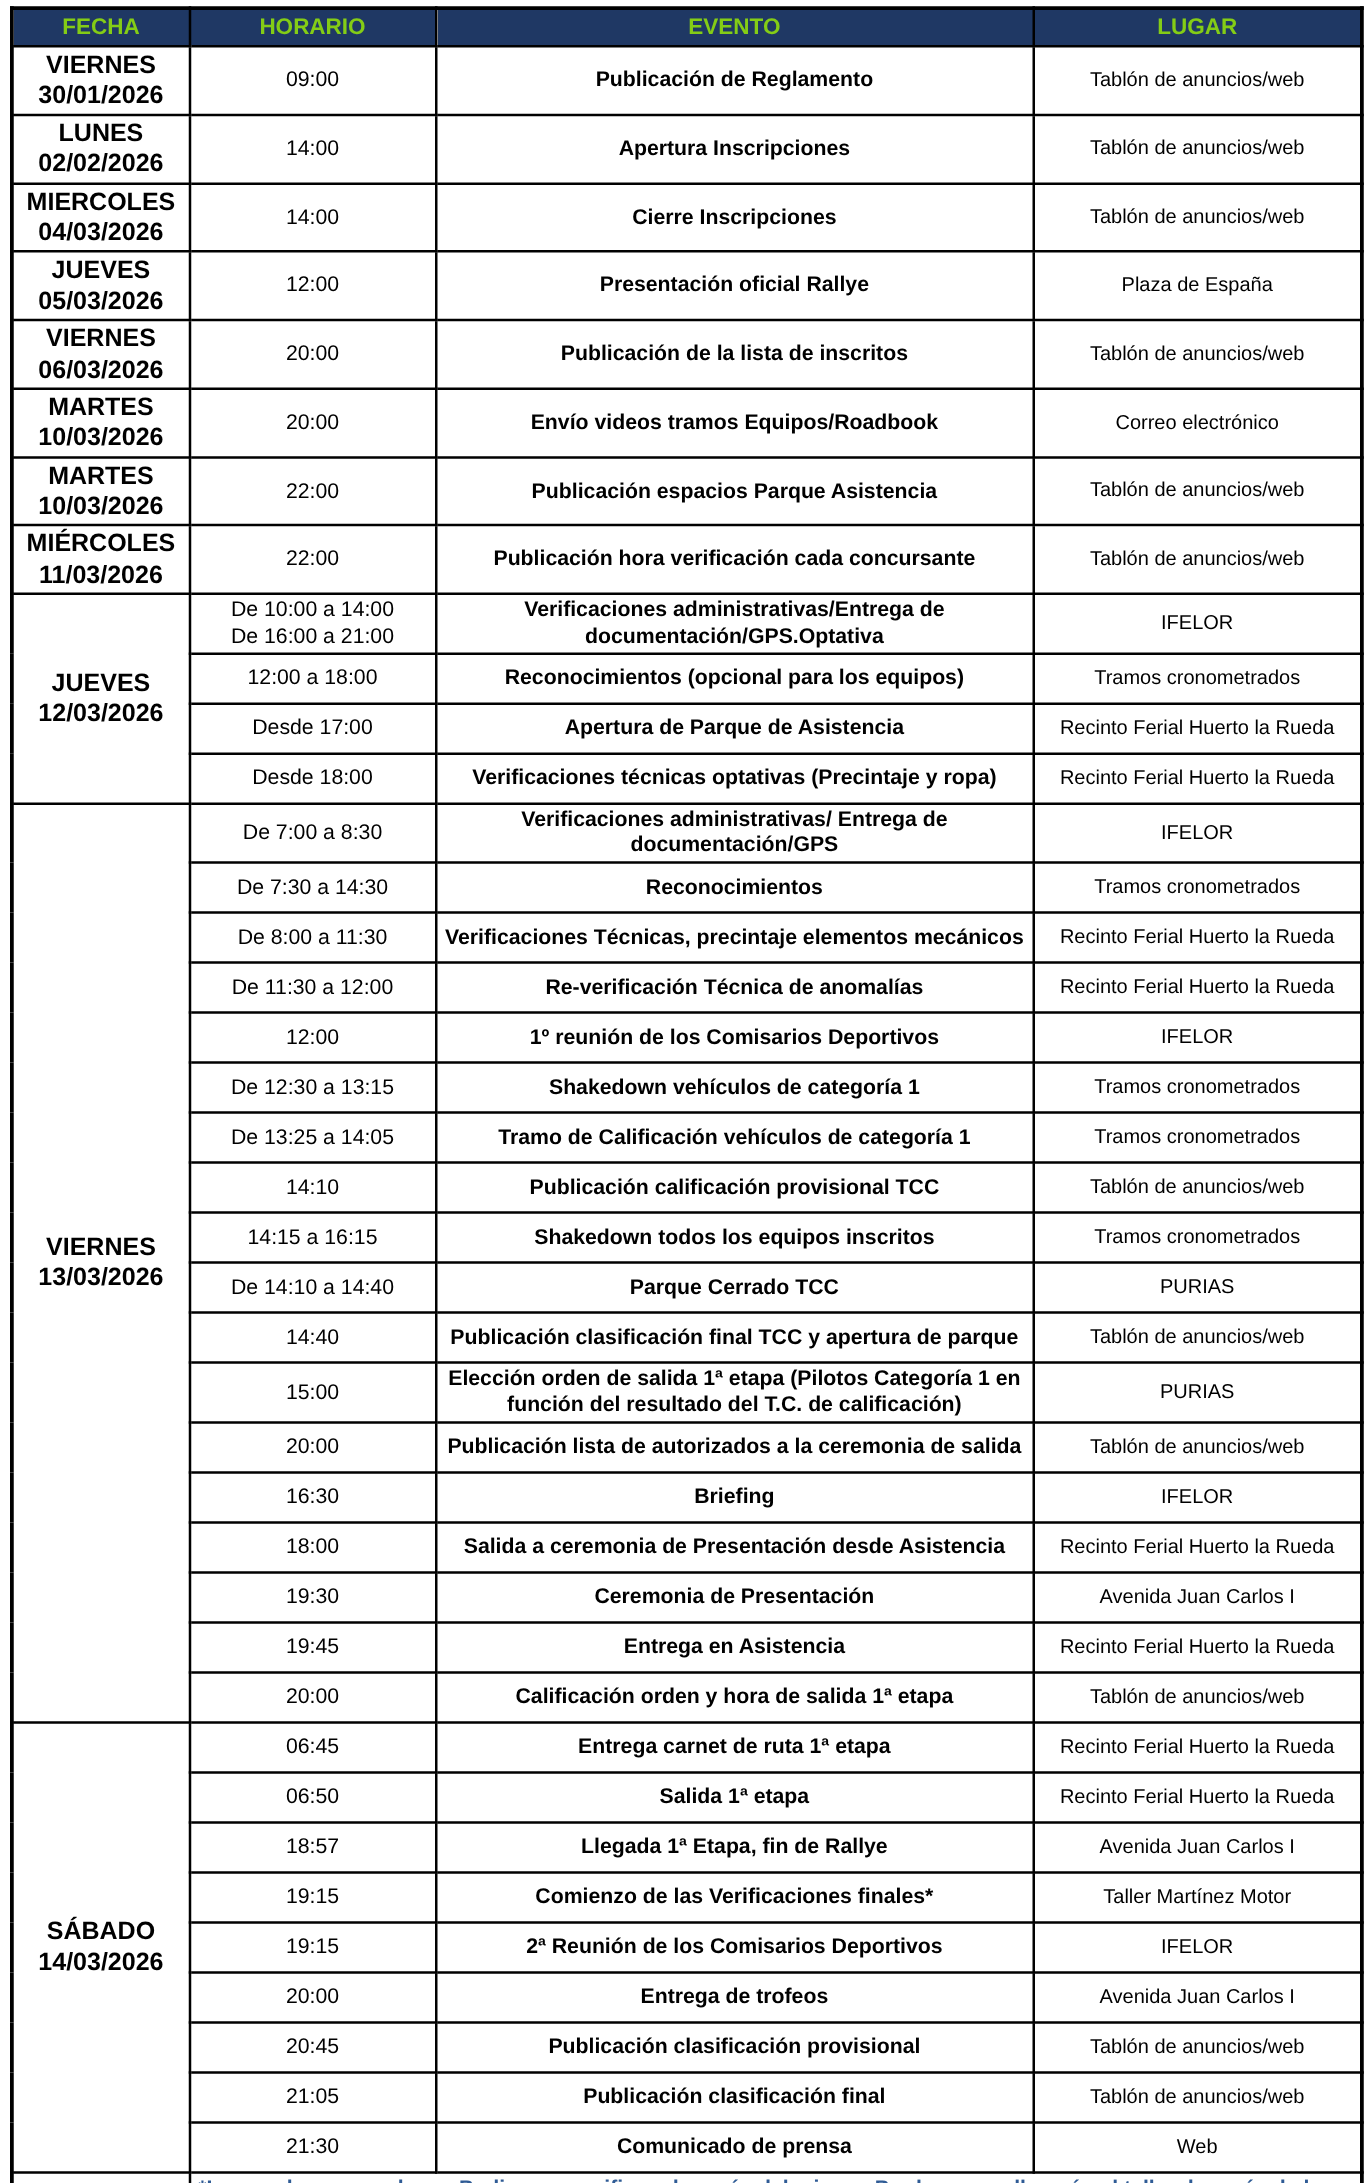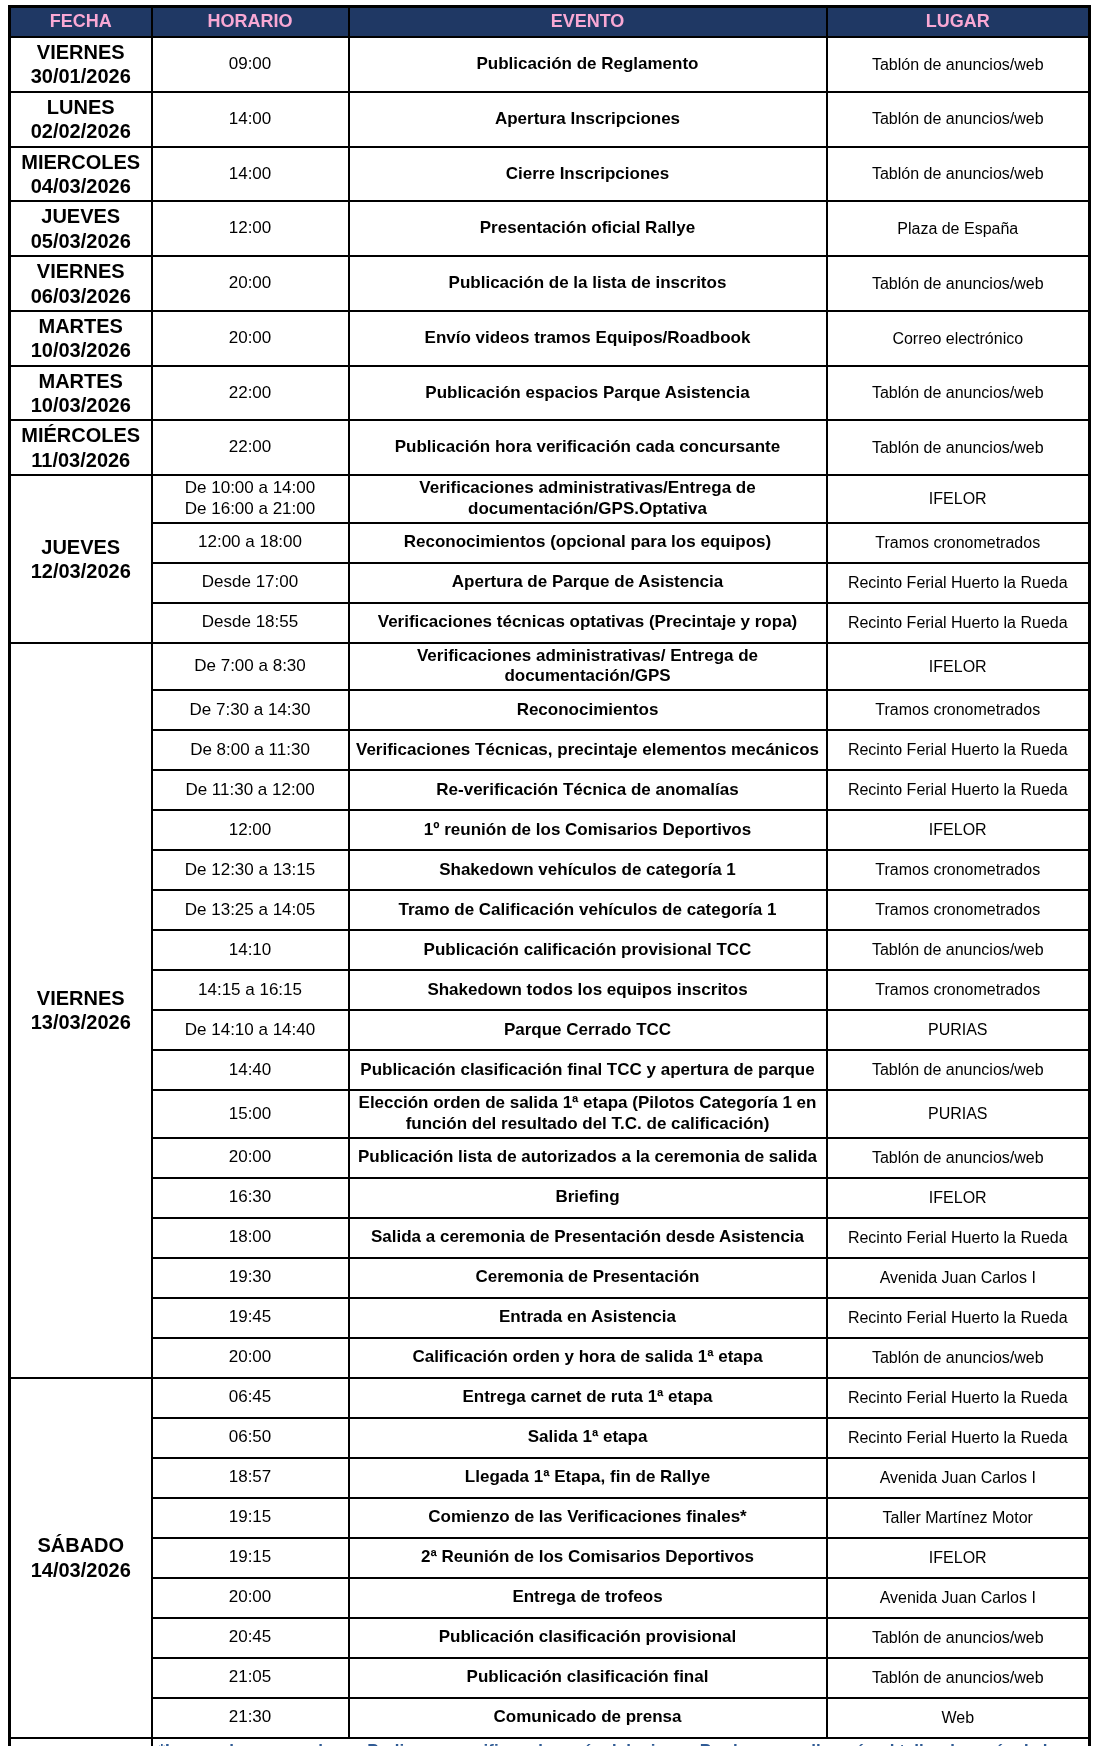--- a/index.html
+++ b/index.html
@@ -24,21 +24,21 @@
   table.schedule td {
     border: 2px solid #000000;
     vertical-align: middle;
     text-align: center;
     padding: 2px 6px;
     line-height: 1.22;
     overflow: hidden;
   }
   thead th {
     background: #1F3864;
-    color: #f9a8d4;
+    color: #84cc16;
     font-weight: bold;
     font-size: 18px;
     height: 24px;
     padding: 1px 4px;
   }
   td.date-cell {
     font-weight: bold;
     font-size: 20px;
     line-height: 1.3;
   }
@@ -199,21 +199,21 @@
         </tr>
         <tr class="multi">
           <td class="time-cell">
             <div>Desde 17:00</div>
           </td>
           <td class="event-cell">Apertura de Parque de Asistencia</td>
           <td class="place-cell">Recinto Ferial Huerto la Rueda</td>
         </tr>
         <tr class="multi">
           <td class="time-cell">
-            <div>Desde 18:55</div>
+            <div>Desde 18:00</div>
           </td>
           <td class="event-cell">Verificaciones técnicas optativas (Precintaje y ropa)</td>
           <td class="place-cell">Recinto Ferial Huerto la Rueda</td>
         </tr>
         <tr class="multi">
           <td class="date-cell" rowspan="18">
             <div>VIERNES</div>
             <div>13/03/2026</div>
           </td>
           <td class="time-cell">
@@ -324,21 +324,21 @@
           <td class="time-cell">
             <div>19:30</div>
           </td>
           <td class="event-cell">Ceremonia de Presentación</td>
           <td class="place-cell">Avenida Juan Carlos I</td>
         </tr>
         <tr class="multi">
           <td class="time-cell">
             <div>19:45</div>
           </td>
-          <td class="event-cell">Entrada en Asistencia</td>
+          <td class="event-cell">Entrega en Asistencia</td>
           <td class="place-cell">Recinto Ferial Huerto la Rueda</td>
         </tr>
         <tr class="multi">
           <td class="time-cell">
             <div>20:00</div>
           </td>
           <td class="event-cell">Calificación orden y hora de salida 1ª etapa</td>
           <td class="place-cell">Tablón de anuncios/web</td>
         </tr>
         <tr class="multi">

